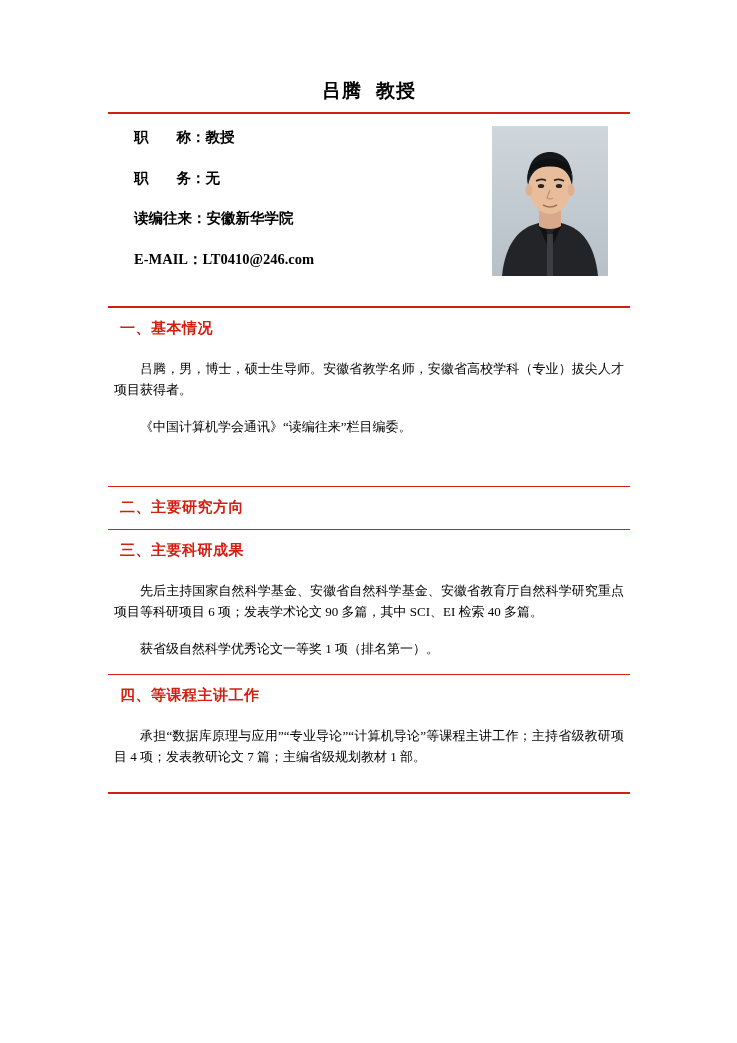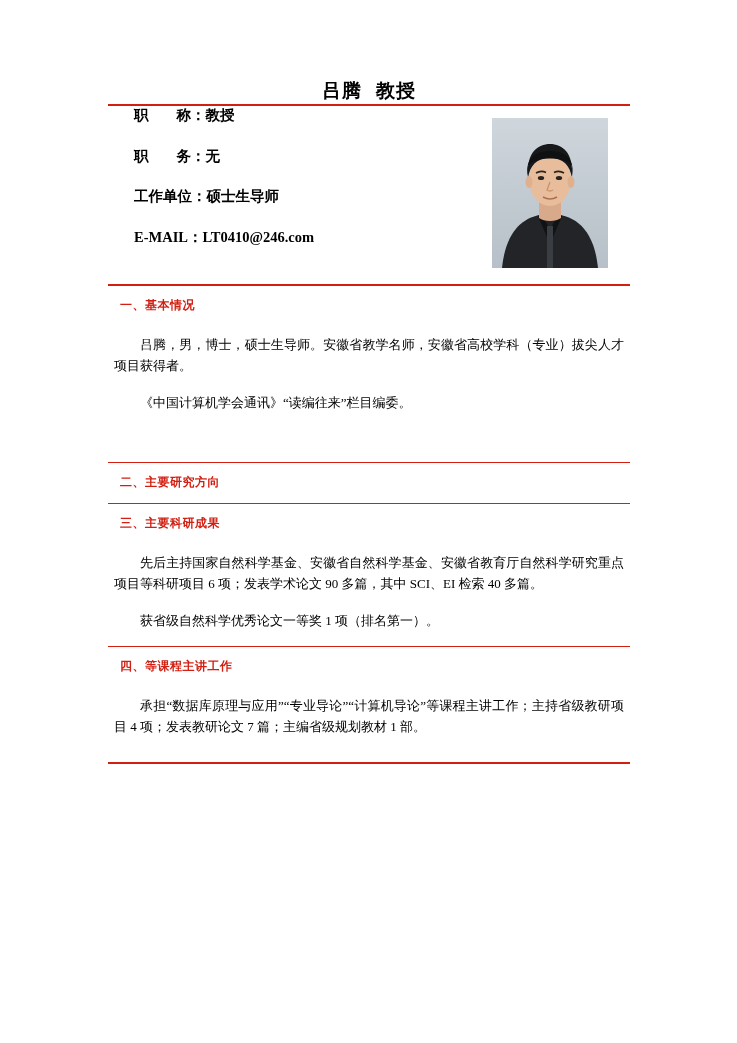--- a/index.html
+++ b/index.html
@@ -29,42 +29,42 @@
     width: 522px;
   }
 
   
   .doc-title {
     text-align: center;
     font-size: 19px;
     font-weight: bold;
     letter-spacing: 1px;
     color: #000;
-    padding-bottom: 0;
+    padding-bottom: 8px;
     font-family: Liberation Sans, sans-serif;
   }
   .title-name { margin-right: 14px; }
 
   .rule {
     border: 0;
     border-top: 2.5px solid #d21f12;
     margin: 0;
     height: 0;
   }
   .rule-thin {
     border: 0;
     border-top: 1.6px solid #d21f12;
     margin: 0;
     height: 0;
   }
 
   
   .info-block {
     position: relative;
-    padding: 2px 0 14px 0;
+    padding: 16px 0 14px 0;
     min-height: 160px;
   }
   .info-list {
     width: 330px;
   }
   .info-row {
     font-size: 14.5px;
     font-weight: bold;
     line-height: 1;
     padding: 0 0 26px 26px;
@@ -81,21 +81,21 @@
     overflow: hidden;
     background: #c9cfd6;
   }
   .photo svg { display: block; }
 
   
   .section { padding: 4px 0 8px 0; }
   .sec-head {
     color: #d21f12;
     font-weight: bold;
-    font-size: 12px;
+    font-size: 15px;
     font-family: "Liberation Sans", sans-serif;
     padding: 7px 0 4px 12px;
     letter-spacing: 0.5px;
   }
   .sec-body {
     font-size: 13px;
     line-height: 1.62;
     text-align: justify;
     padding: 0 6px 6px 6px;
     font-family: "Liberation Serif", "DejaVu Serif", serif;
@@ -121,21 +121,21 @@
 
         <div class="info-row">
           <span class="lbl">职</span><span class="sp"></span><span>称</span><span>：</span><span>教授</span>
         </div>
 
         <div class="info-row">
           <span class="lbl">职</span><span class="sp"></span><span>务</span><span>：</span><span>无</span>
         </div>
 
         <div class="info-row">
-          <span class="lbl">工作单位</span><span>：</span><span>硕士生导师</span>
+          <span class="lbl">读编往来</span><span>：</span><span>安徽新华学院</span>
         </div>
 
         <div class="info-row">
           <span class="lbl">E-MAIL</span><span>：</span><span>LT0410@246.com</span>
         </div>
 
       </div>
 
       <div class="photo">
         <svg width="116" height="150" viewBox="0 0 116 150">

